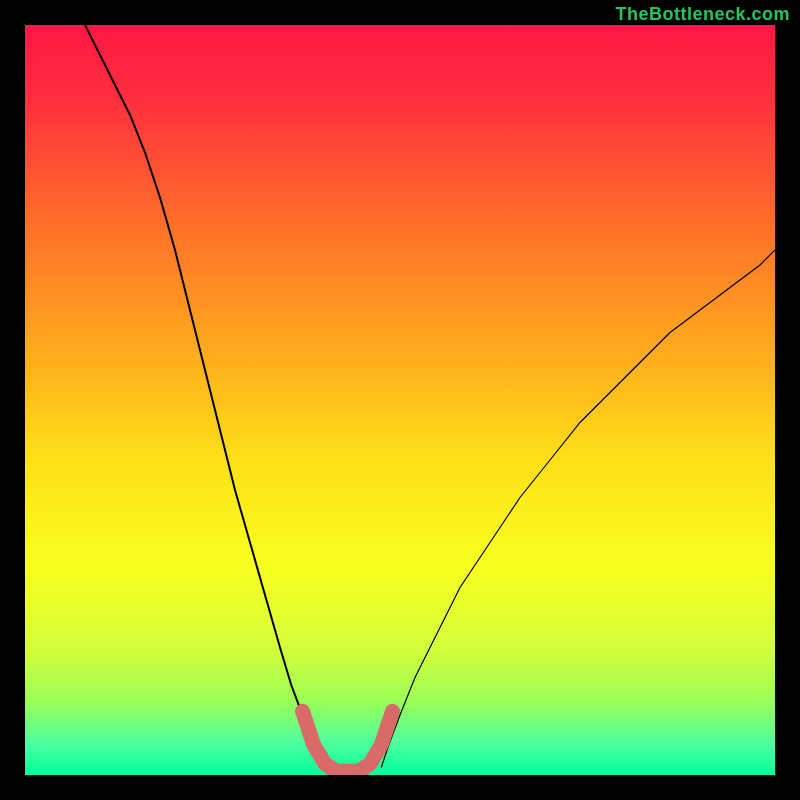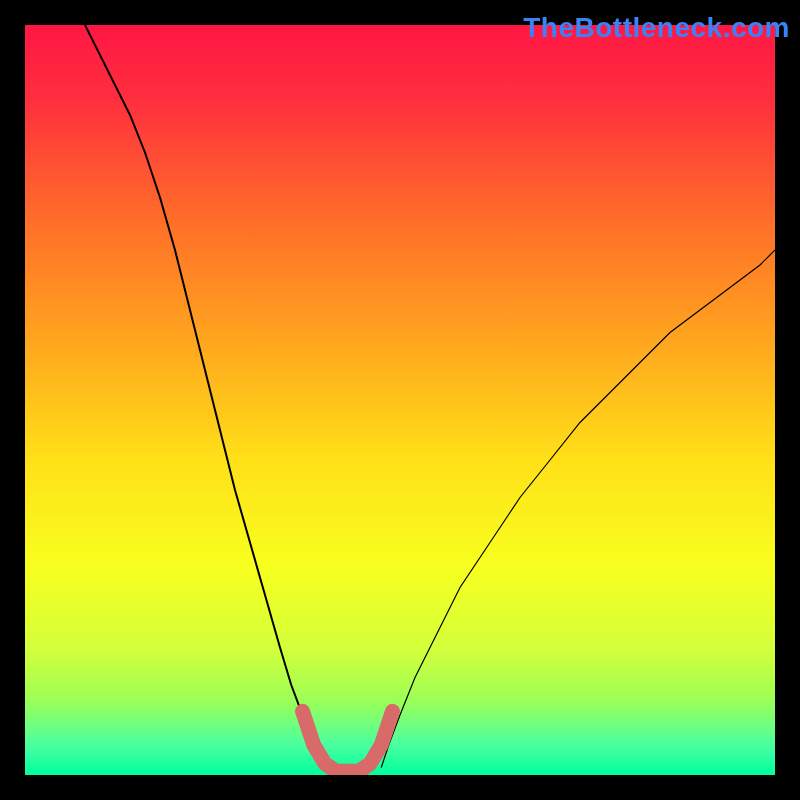--- a/index.html
+++ b/index.html
@@ -12,24 +12,24 @@
     overflow: hidden;
   }
   .frame {
     position: relative;
     width: 800px;
     height: 800px;
     background: #000;
   }
   .watermark {
     position: absolute;
-    top: 12px;
+    top: 4px;
     right: 10px;
-    color: #3b82f6;
-    font-size: 28px;
+    color: #22c55e;
+    font-size: 18px;
     font-weight: 600;
     letter-spacing: 0.5px;
     z-index: 5;
     user-select: none;
   }
   .plot-area {
     position: absolute;
     left: 25px;
     top: 25px;
     width: 750px;

